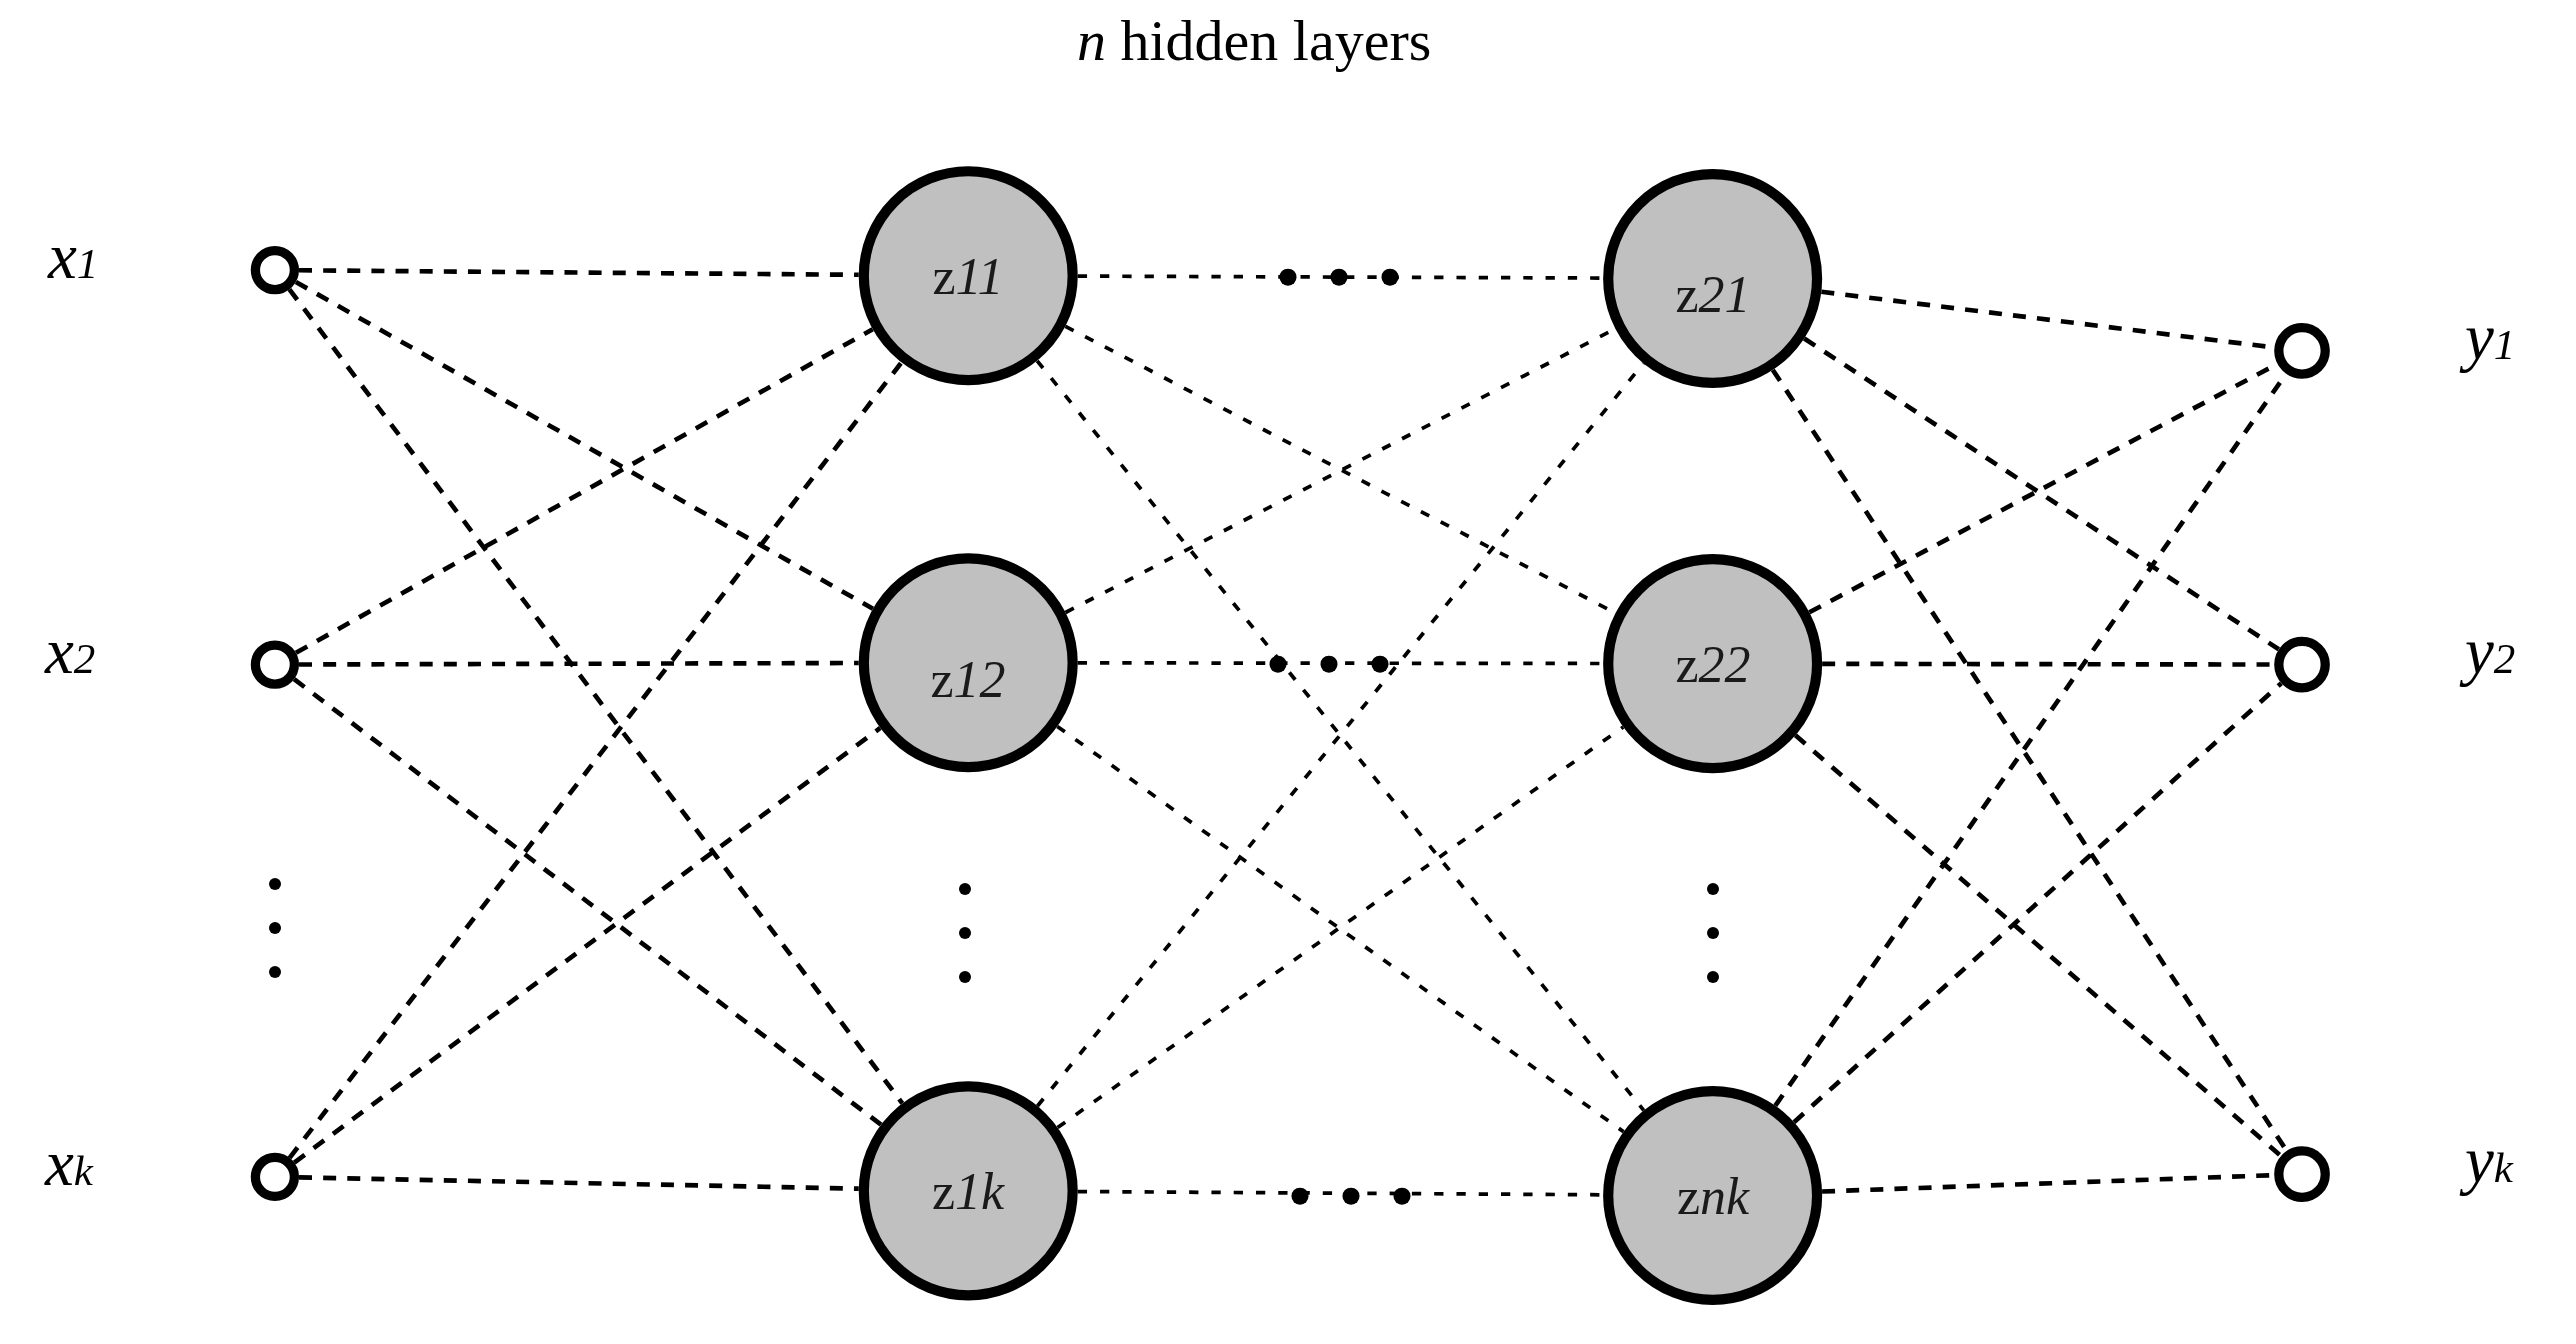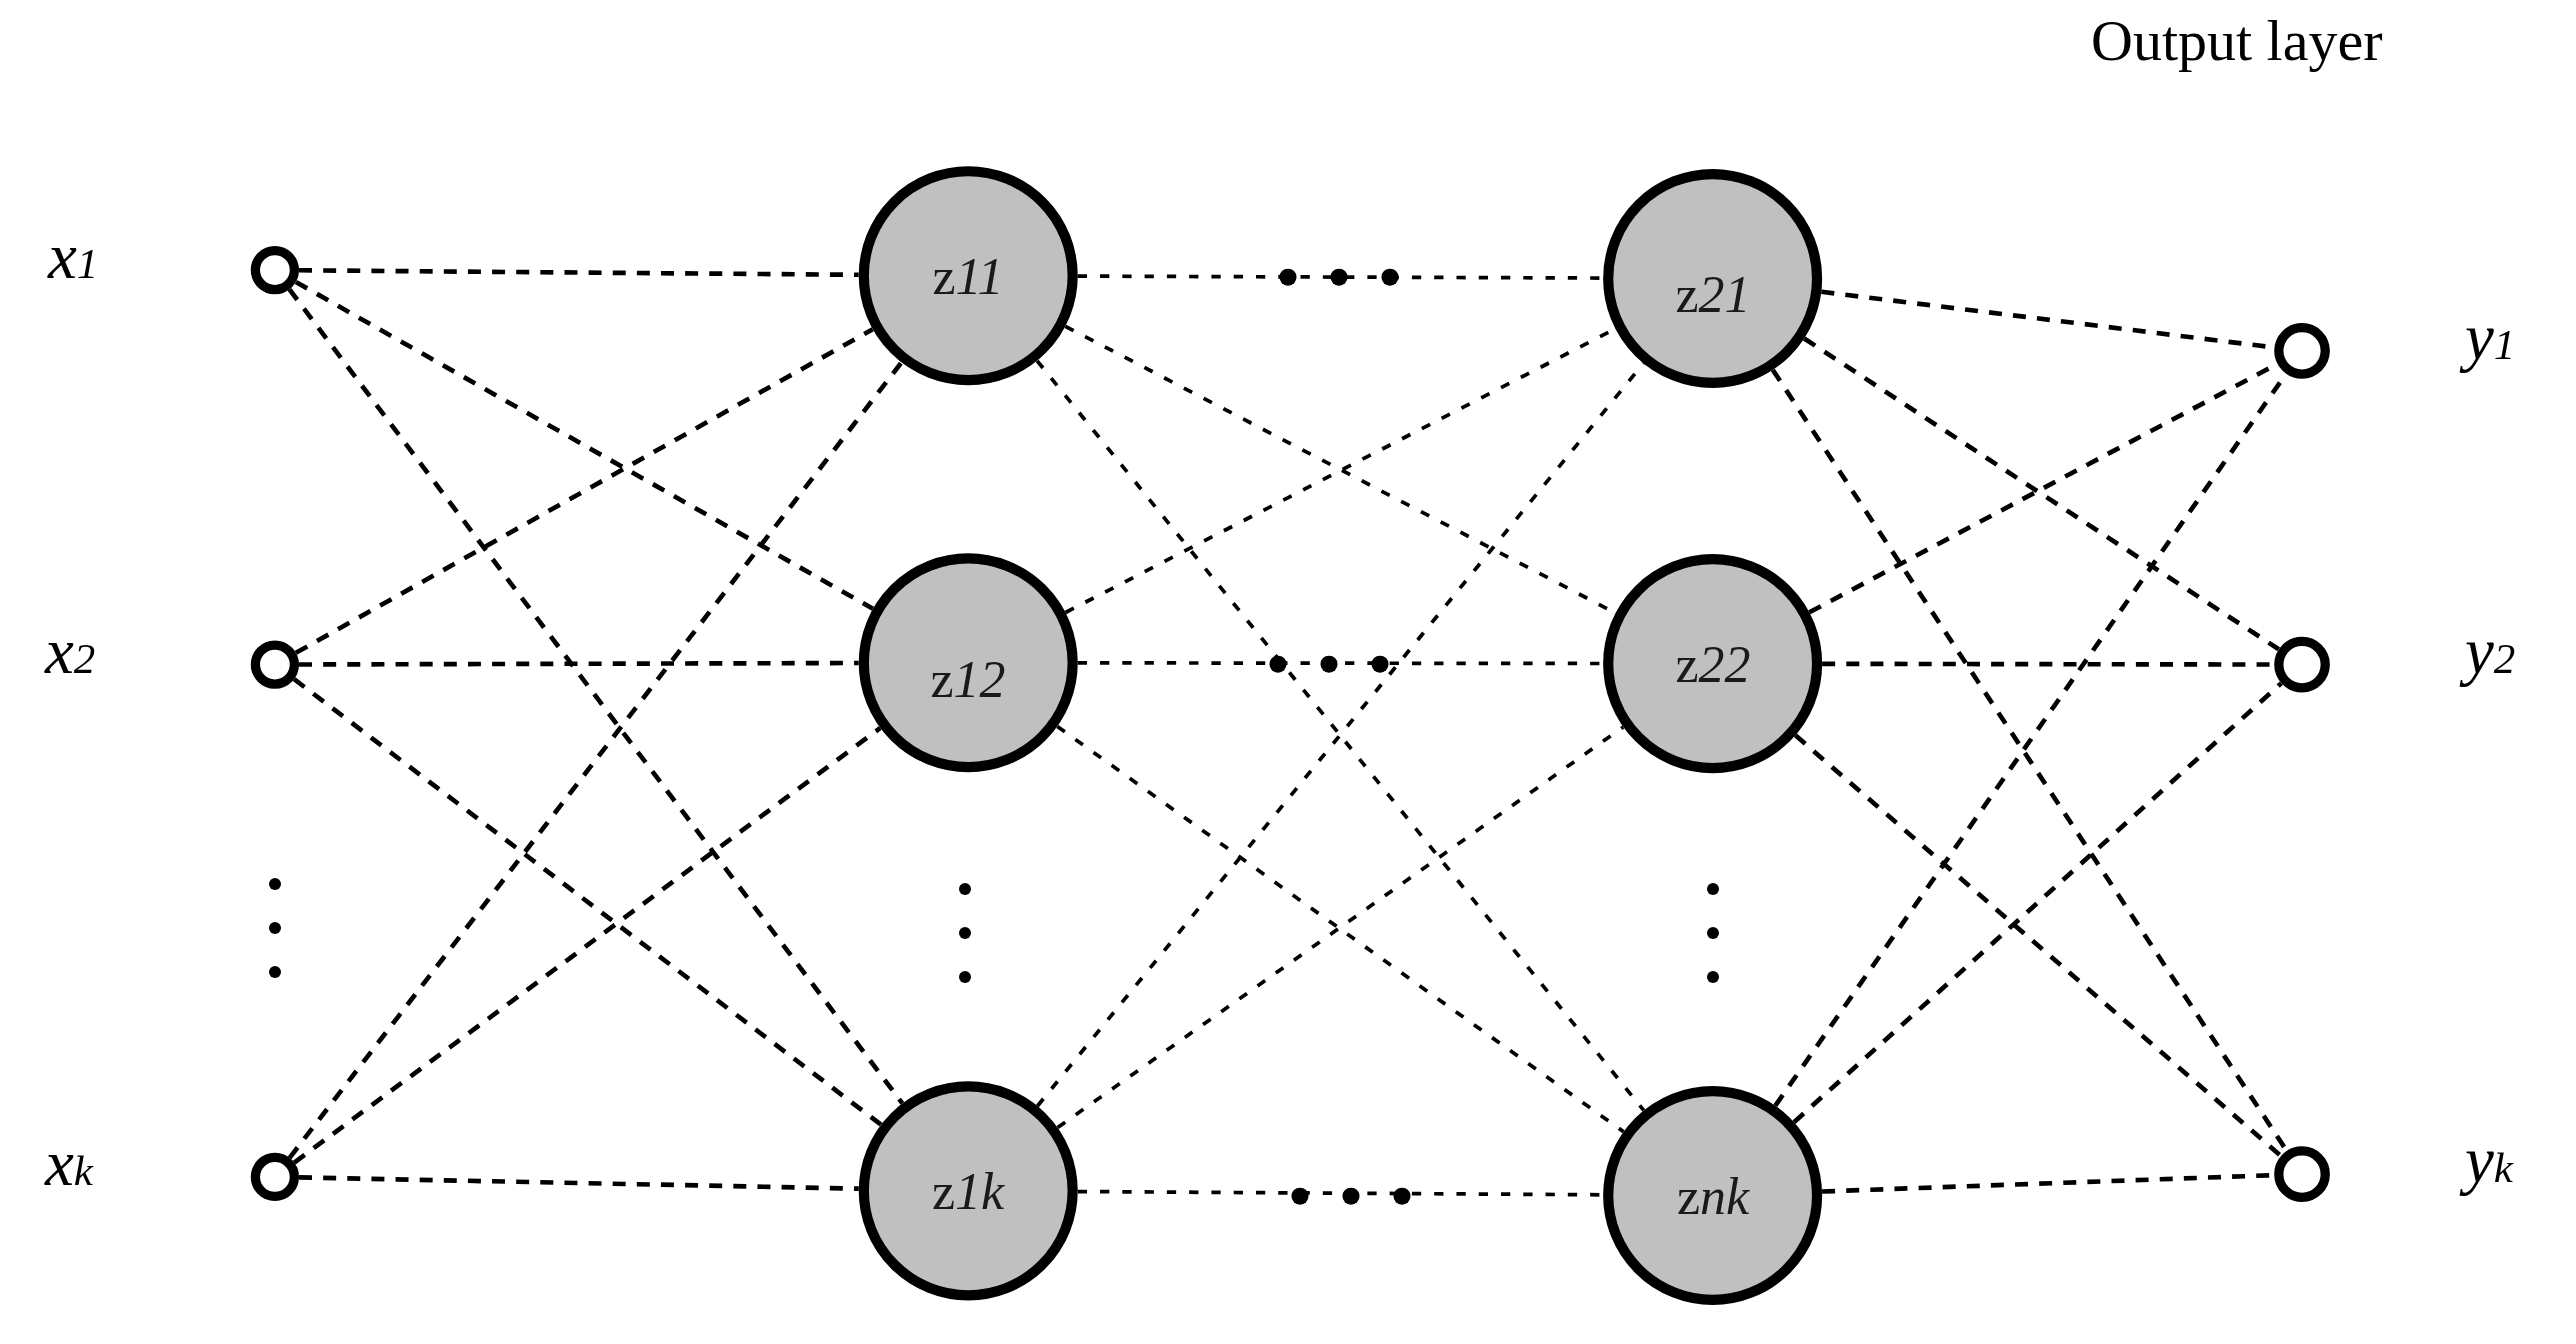--- a/index.html
+++ b/index.html
@@ -141,24 +141,24 @@
         <circle cx="1845" cy="300" r="112.5" fill="#c0c0c0" stroke="#000000" stroke-width="11"></circle>
         <circle cx="1845" cy="715" r="112.5" fill="#c0c0c0" stroke="#000000" stroke-width="11"></circle>
         <circle cx="1845" cy="1288" r="112.5" fill="#c0c0c0" stroke="#000000" stroke-width="11"></circle>
         <circle cx="2480" cy="378" r="25" fill="#ffffff" stroke="#000000" stroke-width="10"></circle>
         <circle cx="2480" cy="716" r="25" fill="#ffffff" stroke="#000000" stroke-width="10"></circle>
         <circle cx="2480" cy="1265" r="25" fill="#ffffff" stroke="#000000" stroke-width="10"></circle>
       </g>
   </svg>
 
 
-
-  <div class="layer-header" style="left:2091px; top:7.4px;">
-    <span>Output layer</span>
+  <div class="layer-header" style="left:1077px; top:7.4px;">
+    <span class="ital">n</span><span> hidden layers</span>
   </div>
+
 
   <div id="overlays">
       <div class="node-label" style="left: 968px; top: 276px;"><span class="zch">z</span><span class="sub">11</span></div>
       <div class="node-label" style="left: 968px; top: 679px;"><span class="zch">z</span><span class="sub">12</span></div>
       <div class="node-label" style="left: 968px; top: 1191px;"><span class="zch">z</span><span class="sub">1k</span></div>
       <div class="node-label" style="left: 1713px; top: 294px;"><span class="zch">z</span><span class="sub">21</span></div>
       <div class="node-label" style="left: 1713px; top: 664px;"><span class="zch">z</span><span class="sub">22</span></div>
       <div class="node-label" style="left: 1713px; top: 1196px;"><span class="zch">z</span><span class="sub">nk</span></div>
       <div class="io-label" style="top: 219px; left: 48px;"><span>x</span><span class="sub">1</span></div>
       <div class="io-label" style="top: 614px; left: 45px;"><span>x</span><span class="sub">2</span></div>

